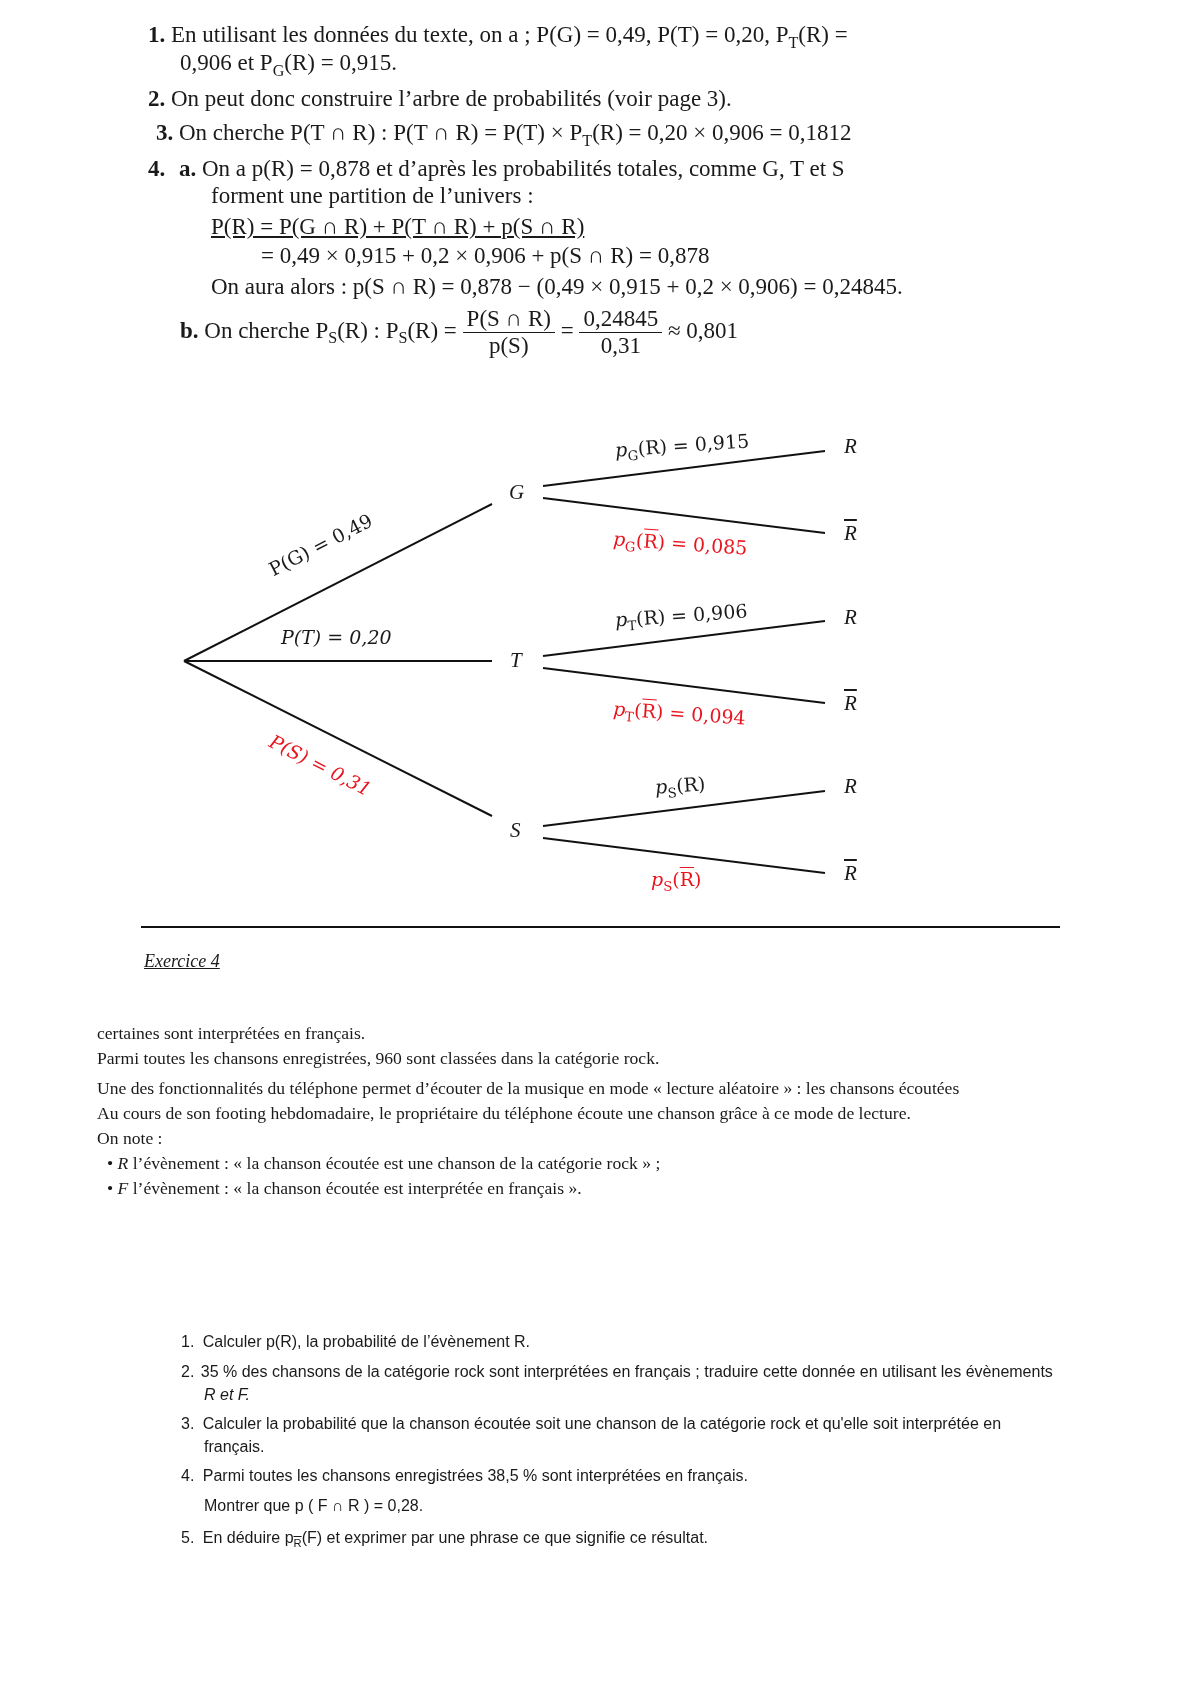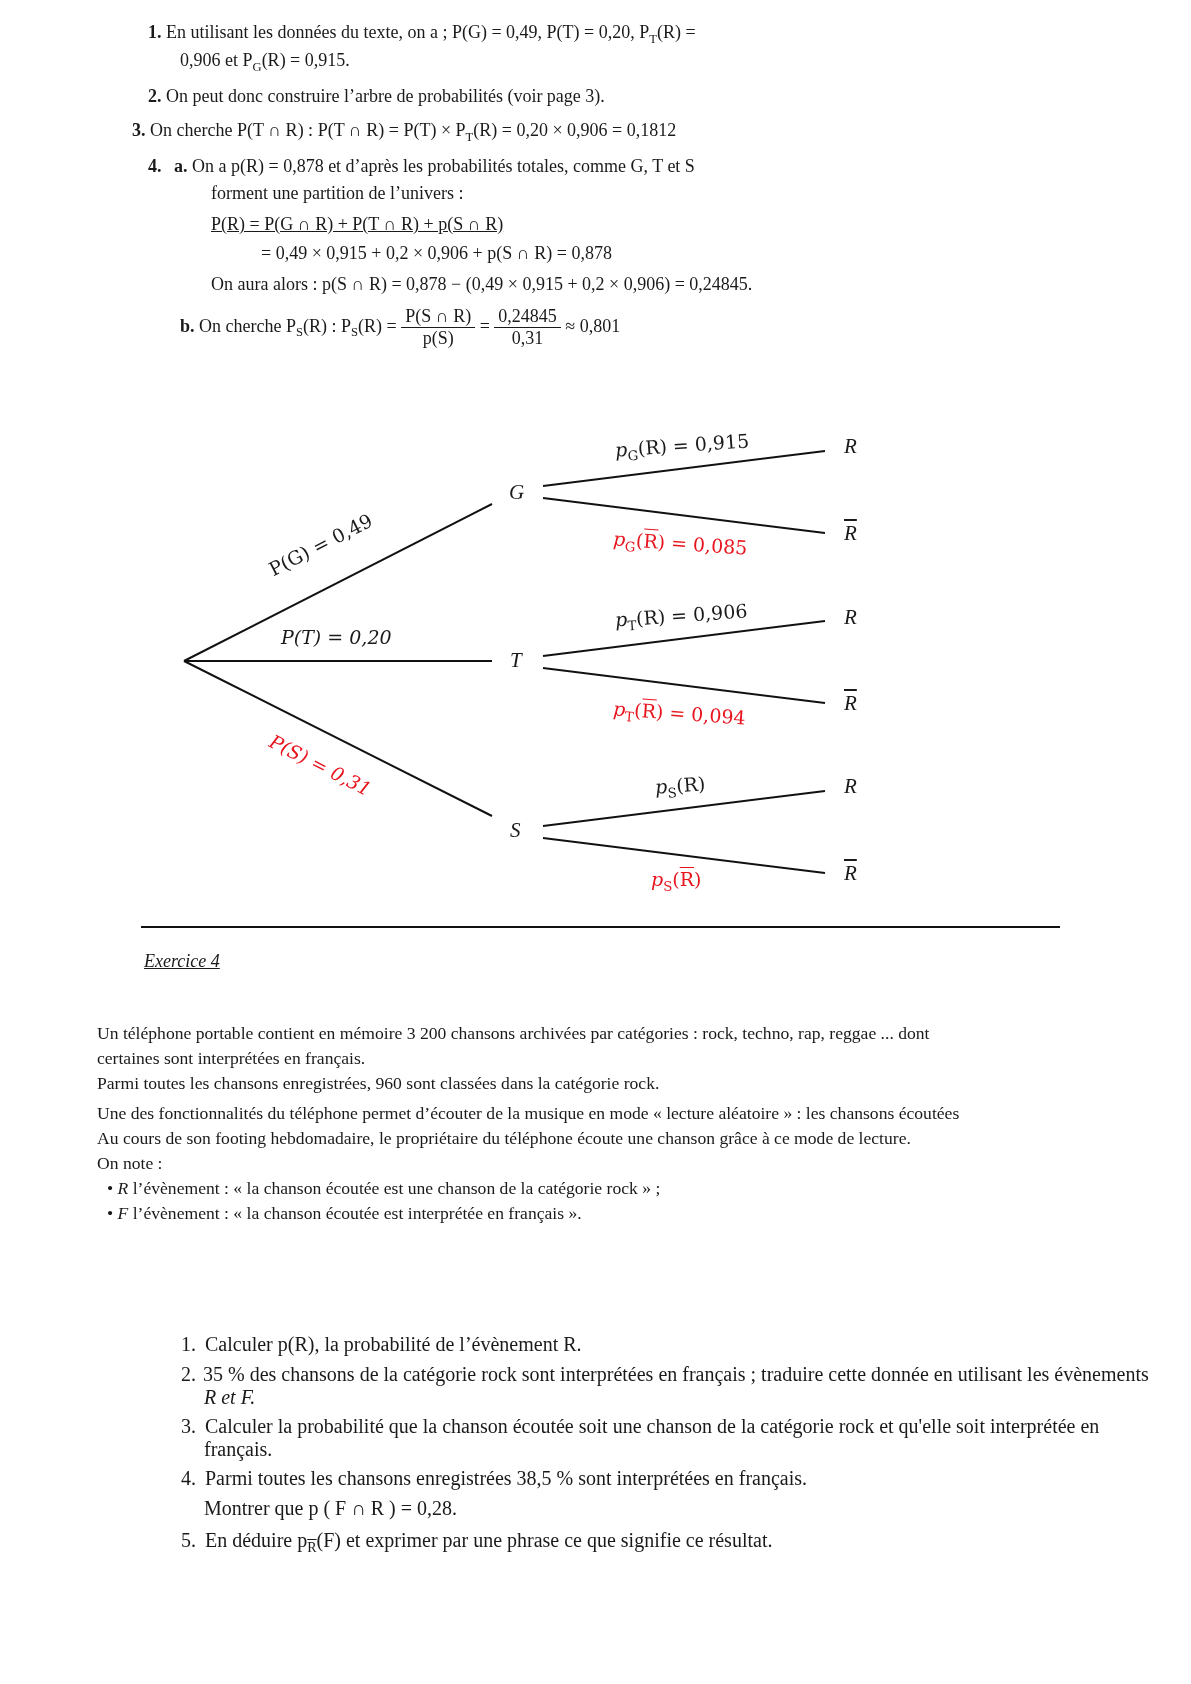--- a/index.html
+++ b/index.html
@@ -1,50 +1,50 @@
 <!DOCTYPE html>
 <html><head>
 <meta charset="utf-8">
 <style>
   html, body { margin:0; padding:0; background:#ffffff; }
   body { width:1191px; height:1684px; position:relative; overflow:hidden;
          font-family:"DejaVu Serif","Liberation Serif",serif; color:#1a1a1a; }
   .abs { position:absolute; white-space:nowrap; }
-  .top { font-family:"Liberation Serif","DejaVu Serif",serif; font-size:18px; }
+  .top { font-family:"Liberation Serif","DejaVu Serif",serif; font-size:23px; }
   .num { font-weight:bold; }
   i { font-style:italic; }
   .red { color:#e8141e; }
   .frac { display:inline-block; vertical-align:middle; text-align:center; }
   .frac span { display:block; padding:0 4px; }
   .frac .n { border-bottom:1.3px solid #1a1a1a; }
   .tree-lbl { font-family:"DejaVu Serif","Liberation Serif",serif; font-size:19px; }
   .node { font-family:"Liberation Serif","DejaVu Serif",serif; font-style:italic; font-size:21px; }
   .ovl { text-decoration:overline; }
   .ex { font-family:"Liberation Serif","DejaVu Serif",serif; font-style:italic; font-size:18px; text-decoration:underline; }
   .para { font-family:"Liberation Serif","DejaVu Serif",serif; font-size:17.6px; line-height:25px; }
-  .q { font-family:Liberation Serif, serif; font-size:20px; }
+  .q { font-family:Liberation Sans, sans-serif; font-size:16px; }
   sub { font-size:70%; }
 </style>
 </head>
 <body>
 
 <div class="abs top" style="left:148px;top:22px;">
   <span class="num">1.</span>
   <span>En utilisant les données du texte, on a ; P(G) = 0,49, P(T) = 0,20, P</span><sub>T</sub><span>(R) =</span>
 </div>
 <div class="abs top" style="left:180px;top:50px;">
   <span>0,906 et P</span><sub>G</sub><span>(R) = 0,915.</span>
 </div>
 
 <div class="abs top" style="left:148px;top:86px;">
   <span class="num">2.</span>
   <span>On peut donc construire l’arbre de probabilités (voir page 3).</span>
 </div>
 
-<div class="abs top" style="left:132px;top:120px;">
+<div class="abs top" style="left:156px;top:120px;">
   <span class="num">3.</span>
   <span>On cherche P(T ∩ R) : P(T ∩ R) = P(T) × P</span><sub>T</sub><span>(R) = 0,20 × 0,906 = 0,1812</span>
 </div>
 
 <div class="abs top" style="left:148px;top:156px;">
   <span class="num">4.</span>
   <span class="num" style="margin-left:8px">a.</span>
   <span>On a p(R) = 0,878 et d’après les probabilités totales, comme G, T et S</span>
 </div>
 <div class="abs top" style="left:211px;top:183px;">forment une partition de l’univers :</div>
@@ -107,21 +107,20 @@
 </div>
 <div class="abs tree-lbl red" style="left:651px;top:868px;">
   <i>p</i><sub>S</sub><span>(</span><span class="ovl">R</span><span>)</span>
 </div>
 
 <div class="abs" style="left:141px;top:926px;width:919px;height:2px;background:#111;"></div>
 
 <div class="abs ex" style="left:144px;top:951px;">Exercice 4</div>
 
 <div class="abs para" style="left:97px;top:1021px;">
-  <div>Un téléphone portable contient en mémoire 3 200 chansons archivées par catégories : rock, techno, rap, reggae ... dont</div>
   <div>certaines sont interprétées en français.</div>
   <div>Parmi toutes les chansons enregistrées, 960 sont classées dans la catégorie rock.</div>
   <div style="margin-top:5px">Une des fonctionnalités du téléphone permet d’écouter de la musique en mode « lecture aléatoire » : les chansons écoutées</div>
   <div>Au cours de son footing hebdomadaire, le propriétaire du téléphone écoute une chanson grâce à ce mode de lecture.</div>
   <div>On note :</div>
   <div style="padding-left:10px">
     <span>•&nbsp;</span><i>R</i><span> l’évènement : « la chanson écoutée est une chanson de la catégorie rock » ;</span>
   </div>
   <div style="padding-left:10px">
     <span>•&nbsp;</span><i>F</i><span> l’évènement : « la chanson écoutée est interprétée en français ».</span>

